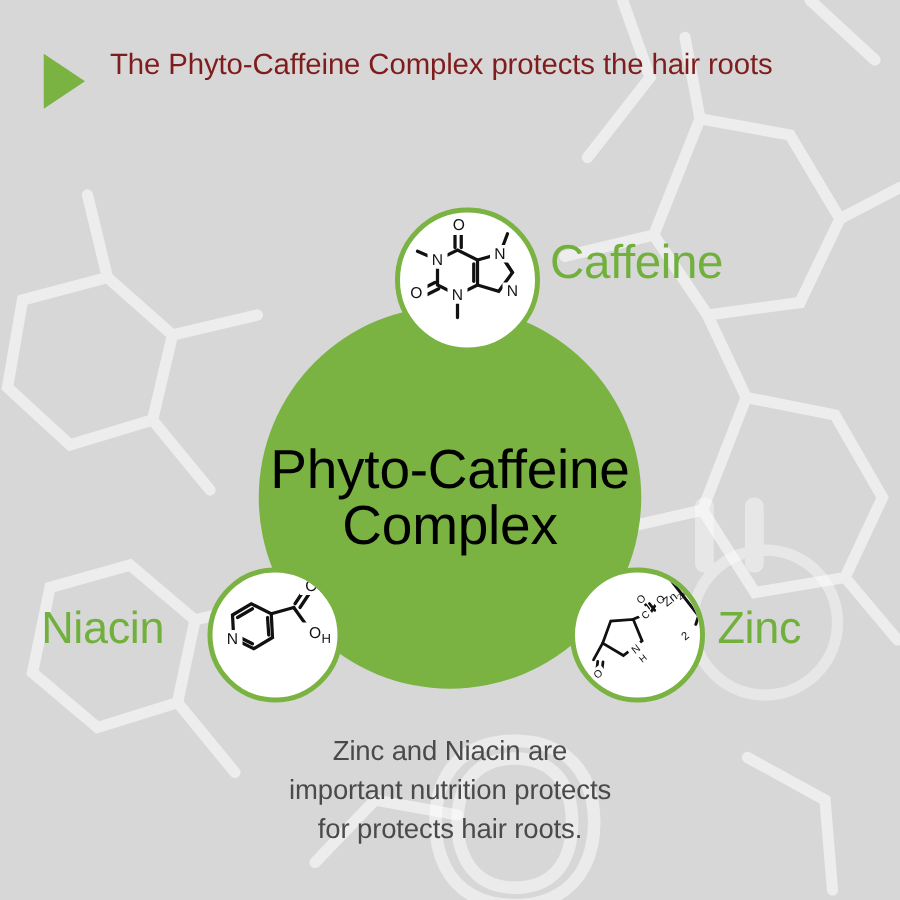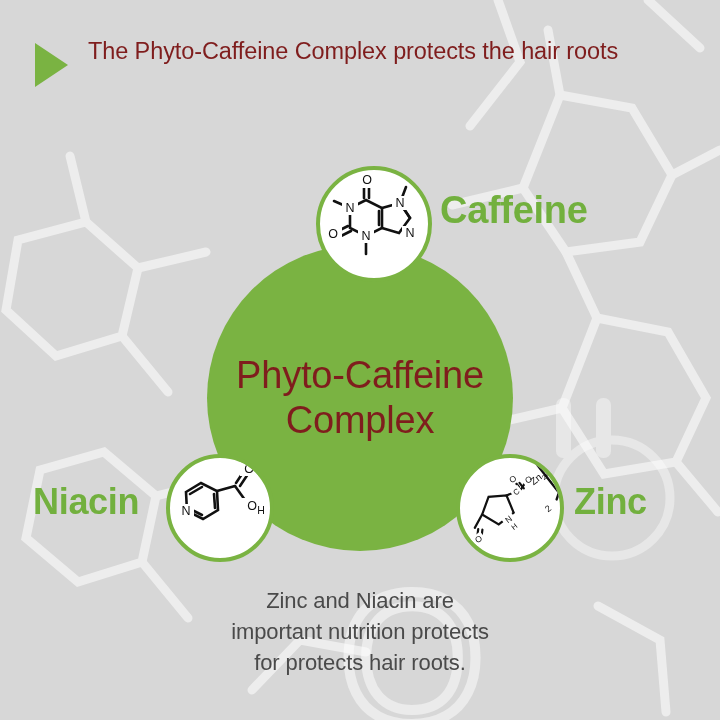--- a/index.html
+++ b/index.html
@@ -68,22 +68,22 @@
     height: 306px;
     border-radius: 50%;
     background: #7ab342;
     display: flex;
     flex-direction: column;
     align-items: center;
     justify-content: center;
     z-index: 2;
   }
   .center-label {
-    color: #7f1d1d;
-    font-size: 38px;
+    color: #000000;
+    font-size: 44px;
     line-height: 45px;
     font-weight: 300;
     text-align: center;
     letter-spacing: -0.2px;
   }
   .center-label .line { display: block; }
 
   
   .bubble {
     position: absolute;
@@ -115,21 +115,21 @@
     left: 456px;
     top: 454px;
     width: 108px;
     height: 108px;
   }
 
   
   .ingredient-label {
     position: absolute;
     color: #72b03e;
-    font-weight: bold;
+    font-weight: normal;
     font-size: 38px;
     line-height: 40px;
     z-index: 4;
     white-space: nowrap;
     letter-spacing: -0.3px;
   }
   #label-caffeine { left: 440px; top: 190px; }
   #label-niacin   { left: 33px;  top: 482px; font-size: 36px; }
   #label-zinc     { left: 574px; top: 482px; font-size: 36px; }
 

